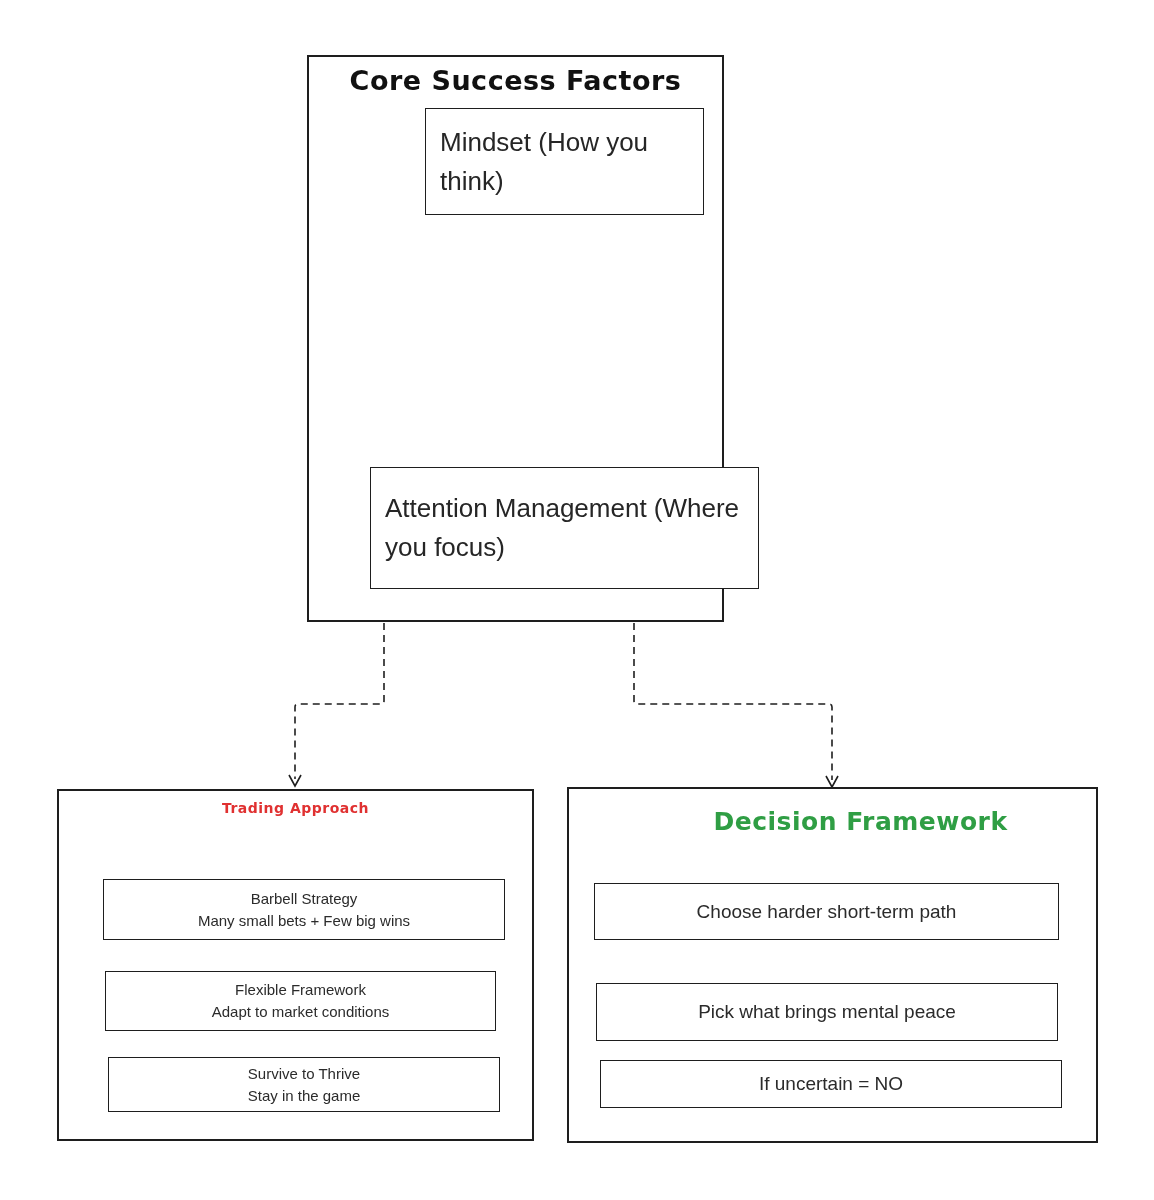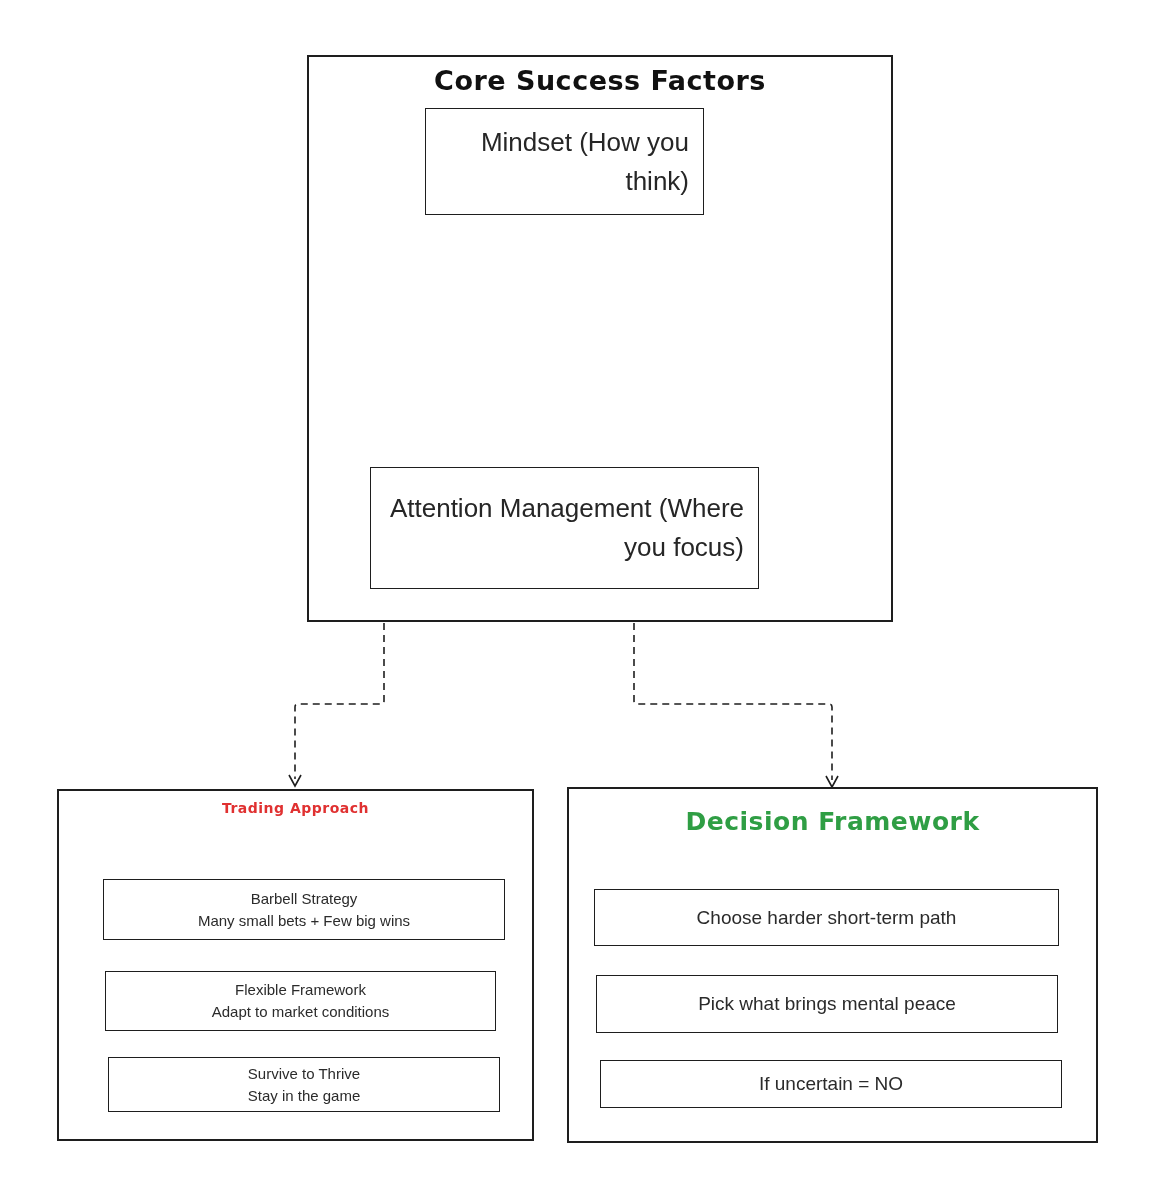--- a/index.html
+++ b/index.html
@@ -54,42 +54,42 @@
   }
   .node {
     position: absolute;
     background: #ffffff;
     border: 1.6px solid var(--ink, #1e1e1e);
     box-sizing: border-box;
     display: flex;
     flex-direction: column;
     align-items: center;
     justify-content: center;
-    text-align: right;
+    text-align: left;
   }
   
-  .core-box   { left: 307px; top: 55px; width: 586px; height: 567px; }
+  .core-box   { left: 307px; top: 55px; width: 417px; height: 567px; }
   .core-title { top: 8px; font-size: 27px; color: #111111; }
   .core-node  { font-size: 26px; line-height: 39px; color: #262626; padding: 0 14px; }
   .node-mindset   { left: 116px; top: 51px;  width: 279px; height: 107px; }
   .node-risk      { left: 37px;  top: 230px; width: 438px; height: 107px; }
   .node-attention { left: 61px;  top: 410px; width: 389px; height: 122px; }
   
   .trading-box   { left: 57px; top: 789px; width: 477px; height: 352px; }
   .trading-title { top: 9px; font-size: 14px; color: var(--red, #e03131); }
   .trading-node  { font-size: 15px; line-height: 22px; color: #2b2b2b; margin-top: 30px; }
   .t-item-0 { left: 44px; top: 58px;  width: 402px; height: 61px; }
   .t-item-1 { left: 46px; top: 150px; width: 391px; height: 60px; }
   .t-item-2 { left: 49px; top: 236px; width: 392px; height: 55px; }
   
   .decision-box   { left: 567px; top: 787px; width: 531px; height: 356px; }
-  .decision-title { top: 18px; font-size: 25px; color: var(--green, #2f9e44); }
+  .decision-title { top: 18px; font-size: 25px; color: var(--green, #2f9e44); padding-left: 28px; }
   .decision-node  { font-size: 19px; line-height: 26px; color: #2b2b2b; }
-  .d-item-0 { left: 25px; top: 100px;  width: 465px; height: 57px; }
-  .d-item-1 { left: 27px; top: 186px; width: 462px; height: 58px; }
+  .d-item-0 { left: 25px; top: 94px;  width: 465px; height: 57px; }
+  .d-item-1 { left: 27px; top: 194px; width: 462px; height: 58px; }
   .d-item-2 { left: 31px; top: 271px; width: 462px; height: 48px; }
   .node-line { display: block; }
 </style>
 </head>
 <body>
 
 <div class="canvas">
 
   <svg class="connectors" viewBox="0 0 1154 1200" xmlns="http://www.w3.org/2000/svg">
     <path class="dash" d="M384 623 L384 701 Q384 704 381 704 L298 704 Q295 704 295 707 L295 779"></path>

